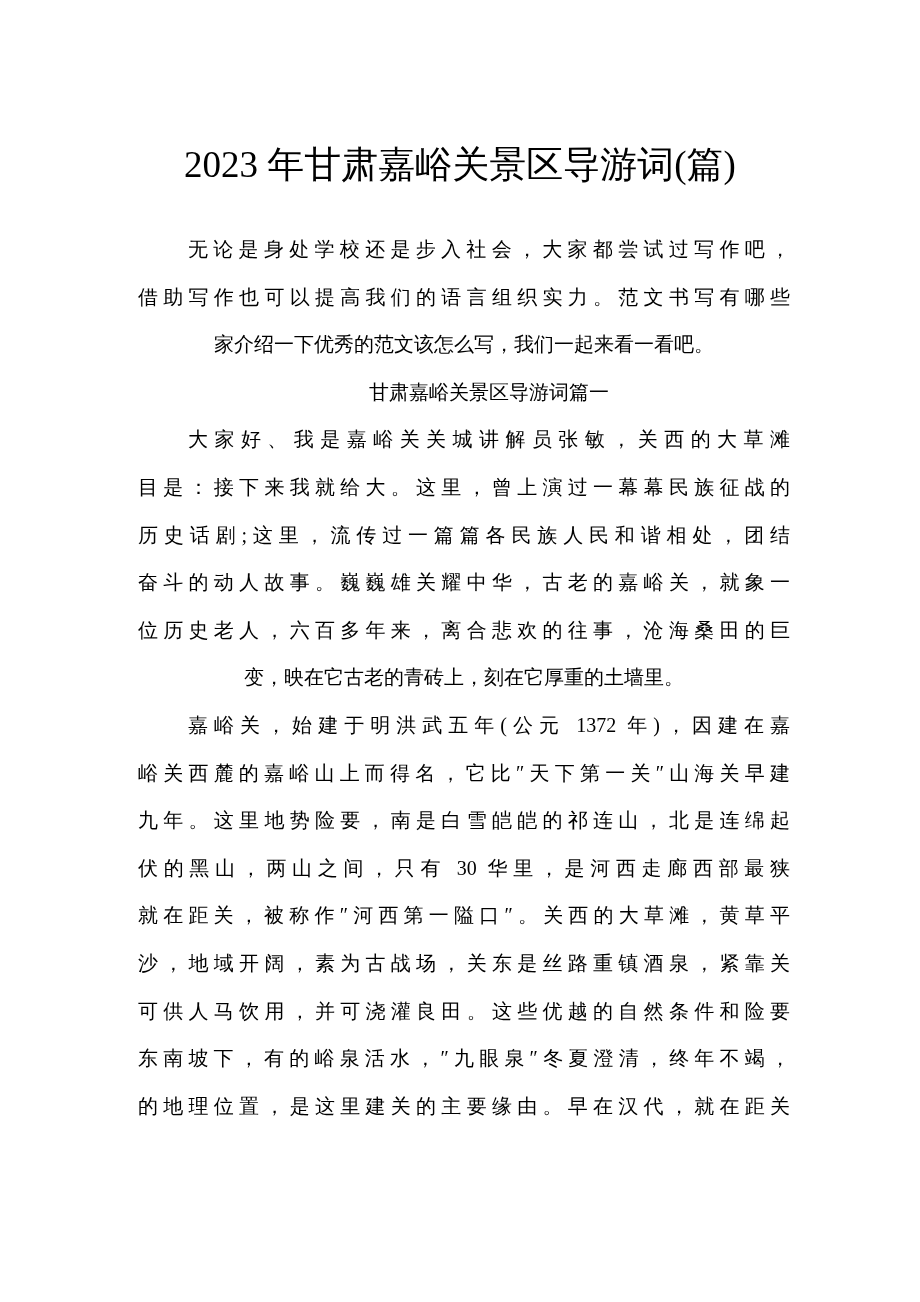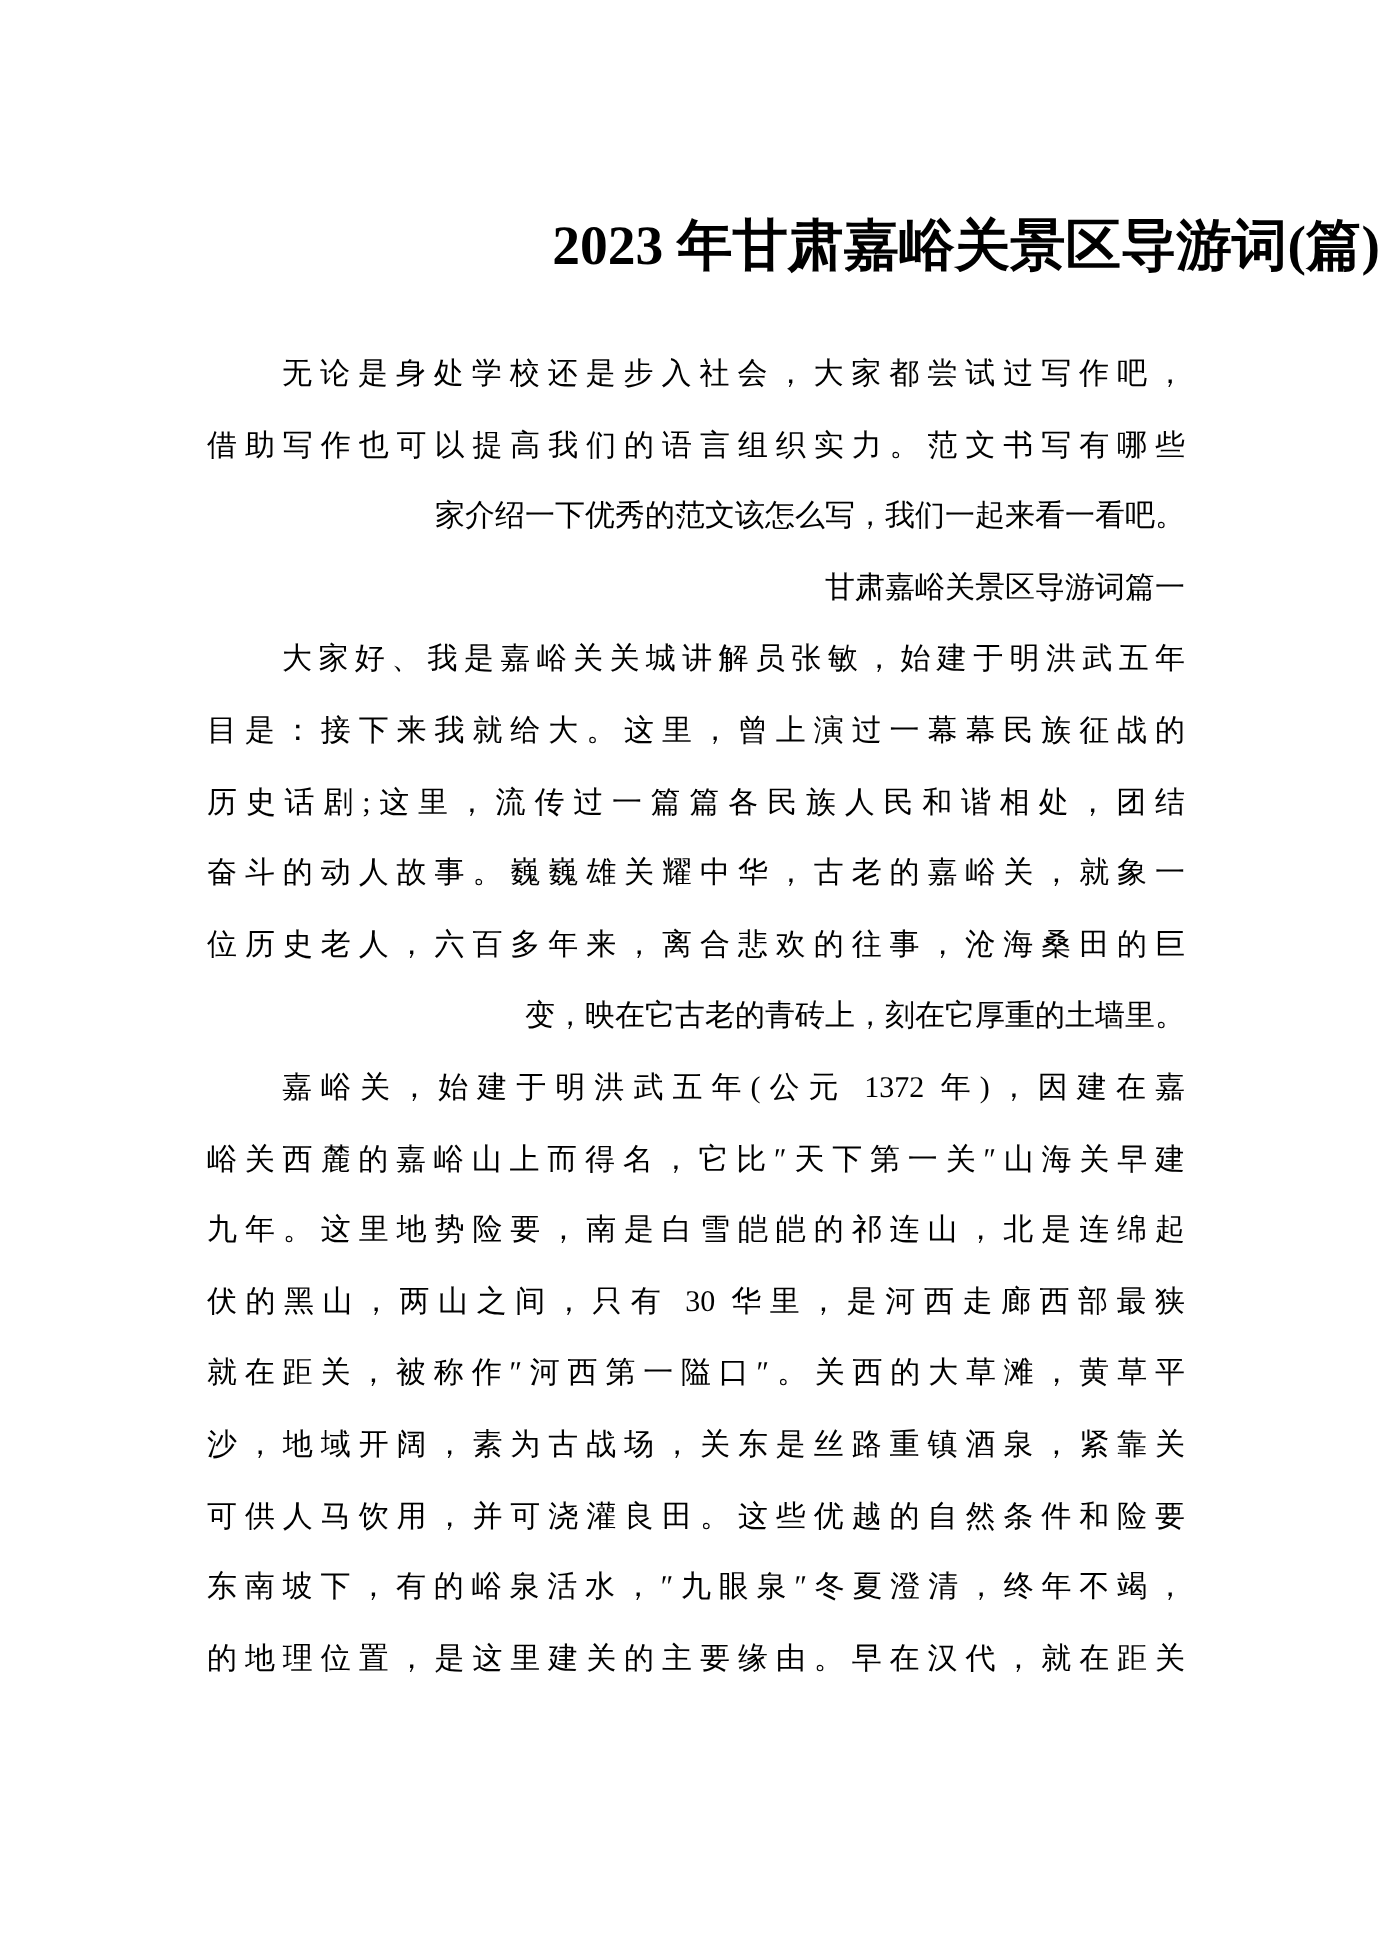--- a/index.html
+++ b/index.html
@@ -15,38 +15,38 @@
     overflow: hidden;
     font-family: "Liberation Serif", "DejaVu Serif", serif;
     color: #000000;
   }
   .doc-title {
     position: absolute;
     top: 143px;
     left: 0;
     width: 920px;
     margin: 0;
-    text-align: right;
+    text-align: center;
     font-size: 37px;
     line-height: 44px;
-    font-weight: bold;
+    font-weight: normal;
     white-space: nowrap;
   }
   .body-text {
     position: absolute;
     left: 138px;
     top: 226px;
     width: 652px;
     font-size: 20px;
   }
   .line {
     height: 47.6px;
     line-height: 47.6px;
     overflow: hidden;
-    text-align: right;
+    text-align: center;
     white-space: nowrap;
   }
   .line.fill {
     white-space: normal;
     text-align: justify;
     text-align-last: justify;
   }
   .line.indent {
     text-indent: 50px;
   }
@@ -54,21 +54,21 @@
 </head>
 <body>
 
 <div class="page">
   <h1 class="doc-title">2023 年甘肃嘉峪关景区导游词(篇)</h1>
   <div class="body-text">
       <div class="line indent fill">无论是身处学校还是步入社会，大家都尝试过写作吧，</div>
       <div class="line fill">借助写作也可以提高我们的语言组织实力。范文书写有哪些</div>
       <div class="line">家介绍一下优秀的范文该怎么写，我们一起来看一看吧。</div>
       <div class="line indent">甘肃嘉峪关景区导游词篇一</div>
-      <div class="line indent fill">大家好、我是嘉峪关关城讲解员张敏，始建于明洪武五年</div>
+      <div class="line indent fill">大家好、我是嘉峪关关城讲解员张敏，关西的大草滩</div>
       <div class="line fill">目是：接下来我就给大。这里，曾上演过一幕幕民族征战的</div>
       <div class="line fill">历史话剧;这里，流传过一篇篇各民族人民和谐相处，团结</div>
       <div class="line fill">奋斗的动人故事。巍巍雄关耀中华，古老的嘉峪关，就象一</div>
       <div class="line fill">位历史老人，六百多年来，离合悲欢的往事，沧海桑田的巨</div>
       <div class="line">变，映在它古老的青砖上，刻在它厚重的土墙里。</div>
       <div class="line indent fill">嘉峪关，始建于明洪武五年(公元 1372 年)，因建在嘉</div>
       <div class="line fill">峪关西麓的嘉峪山上而得名，它比″天下第一关″山海关早建</div>
       <div class="line fill">九年。这里地势险要，南是白雪皑皑的祁连山，北是连绵起</div>
       <div class="line fill">伏的黑山，两山之间，只有 30 华里，是河西走廊西部最狭</div>
       <div class="line fill">就在距关，被称作″河西第一隘口″。关西的大草滩，黄草平</div>

